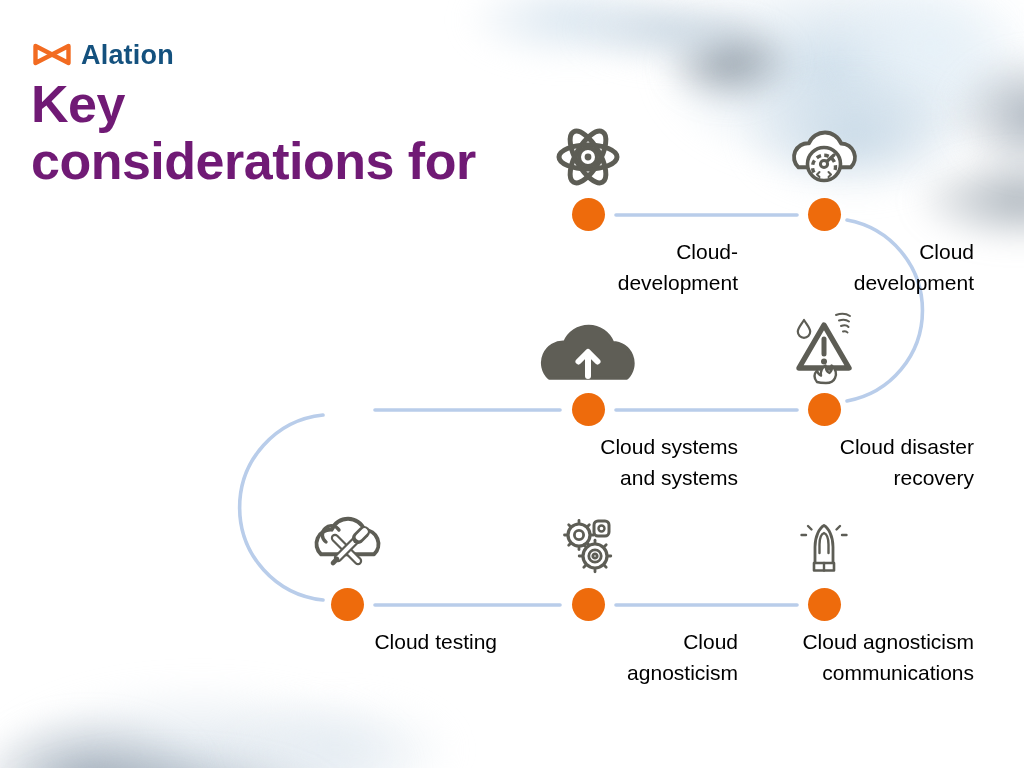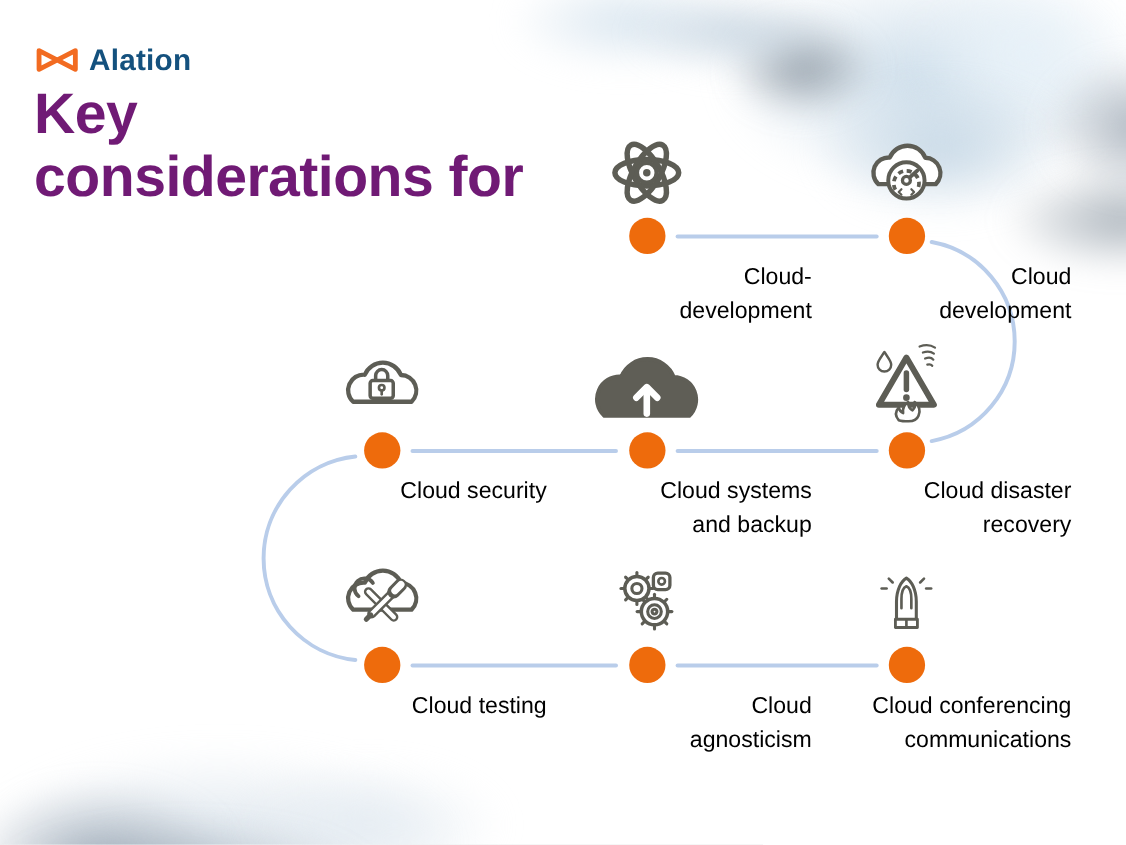--- a/index.html
+++ b/index.html
@@ -106,52 +106,35 @@
         <path d="M44.5,55 L47,57.5 L44.5,60" stroke-width="2"></path>
       </svg>
     </div>
     <div class="dot"></div>
     <div class="label">
       <div>Cloud</div>
       <div>development</div>
     </div>
   </div>
 
-  <div class="item" style="--cx:347px;--cy:410px;">
-    <div class="icon">
-      <svg width="80" height="80" viewBox="0 0 80 80" fill="none" stroke="#5d5d55" stroke-linecap="round" stroke-linejoin="round">
-        <g transform="translate(-7.2,-4.6) scale(1.18)">
-          <path d="M18,49 A12,12 0 0 1 27,28.2 A15,15 0 0 1 54.8,28.4 A12,12 0 0 1 63,49 Z" fill="#fff" stroke-width="3.3"></path>
-        </g>
-        <path d="M34.5,34 V29.5 A5.5,5.5 0 0 1 45.5,29.5 V34" stroke-width="3.2"></path>
-        <rect x="29.5" y="34" width="21" height="16" rx="2.4" fill="#fff" stroke-width="3.2"></rect>
-        <circle cx="40" cy="40.5" r="2.5" stroke-width="2.4"></circle>
-        <path d="M40,43 V46.5" stroke-width="2.4"></path>
-      </svg>
-    </div>
-    <div class="dot"></div>
-    <div class="label">
-      <div>Cloud security</div>
-    </div>
-  </div>
 
   <div class="item" style="--cx:588px;--cy:410px;">
     <div class="icon">
       <svg width="96" height="72" viewBox="0 0 96 72" fill="none" stroke-linecap="round" stroke-linejoin="round">
         <g transform="translate(48,40) scale(1.72) translate(-40.5,-38.5)">
           <path d="M18,49 A12,12 0 0 1 27,28.2 A15,15 0 0 1 54.8,28.4 A12,12 0 0 1 63,49 Z" fill="#5f5e56" stroke="#5f5e56" stroke-width="2"></path>
         </g>
         <path d="M48,56 V33" stroke="#fff" stroke-width="6"></path>
         <path d="M38.5,41.5 L48,32 L57.5,41.5" stroke="#fff" stroke-width="6" fill="none"></path>
       </svg>
     </div>
     <div class="dot"></div>
     <div class="label">
       <div>Cloud systems</div>
-      <div>and backup</div>
+      <div>and systems</div>
     </div>
   </div>
 
   <div class="item" style="--cx:824px;--cy:410px;">
     <div class="icon">
       <svg width="84" height="84" viewBox="0 0 84 84" fill="none" stroke="#5d5d55" stroke-linecap="round" stroke-linejoin="round">
         <path d="M22,12 c-3.5,5.5 -6.2,8.2 -6.2,11.6 a6.2,6.2 0 0 0 12.4,0 c0,-3.4 -2.7,-6.1 -6.2,-11.6 z" stroke-width="2.2" fill="#fff"></path>
         <g stroke-width="2">
           <path d="M54,7 q8,-3 14,1"></path>
             <path d="M57,12.5 q6,-2 10,1"></path>
@@ -248,18 +231,18 @@
             <path d="M62.5,28 H58"></path>
         </g>
         <path d="M31,56 V40 C31,29 35.5,21 40,18.5 C44.5,21 49,29 49,40 V56" stroke-width="2.8" fill="#fff"></path>
         <path d="M35.5,46 V37.5 C35.5,31 37.6,27 40,26 C42.4,27 44.5,31 44.5,37.5 V46" stroke-width="2.4"></path>
         <rect x="30" y="56" width="20" height="7.5" stroke-width="2.6" fill="#fff"></rect>
         <path d="M40,56 V63.5" stroke-width="2.4"></path>
       </svg>
     </div>
     <div class="dot"></div>
     <div class="label">
-      <div>Cloud conferencing</div>
+      <div>Cloud agnosticism</div>
       <div>communications</div>
     </div>
   </div>
 
 </div>
 
 </body></html>

